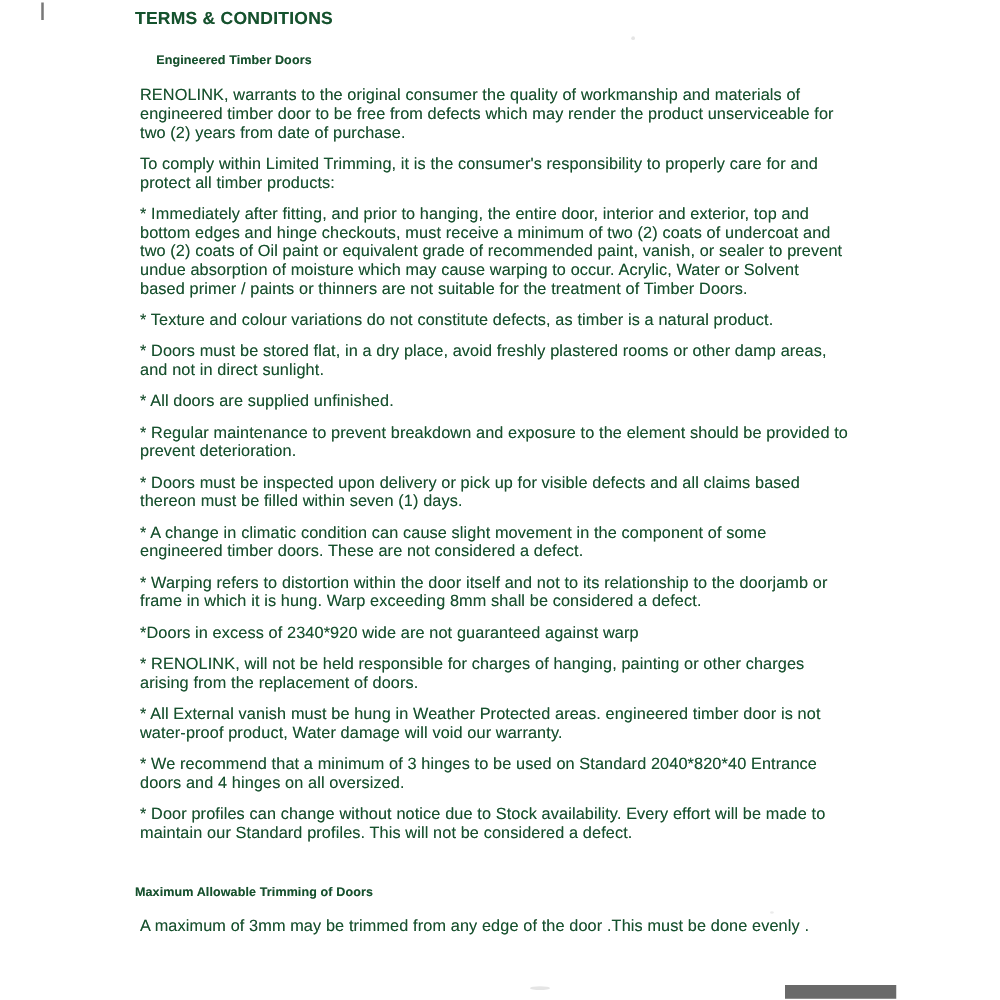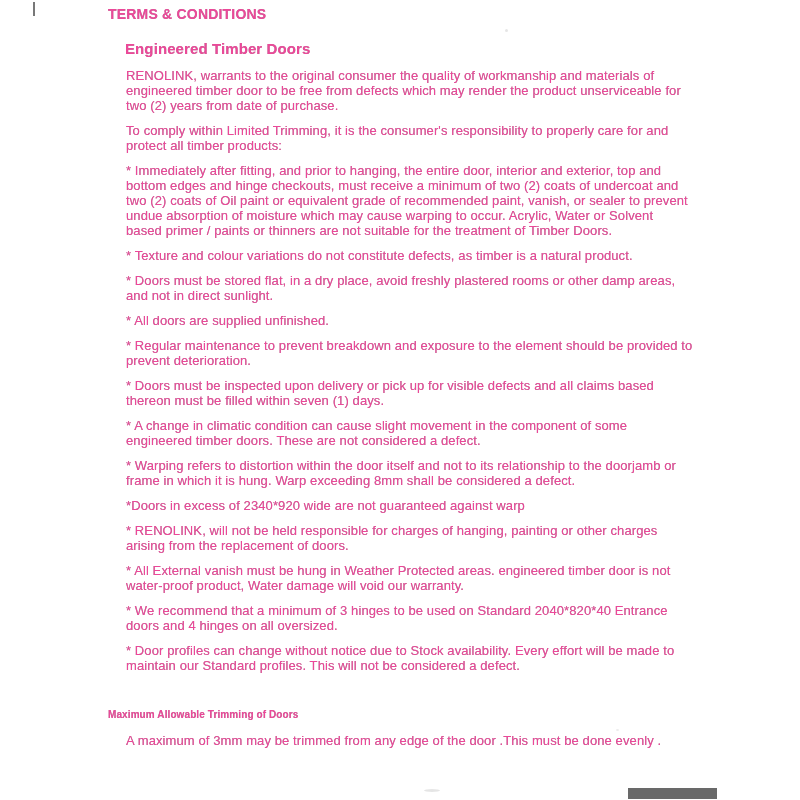--- a/index.html
+++ b/index.html
@@ -7,46 +7,46 @@
     padding: 0;
     background: #ffffff;
   }
   .page {
     position: relative;
     width: 800px;
     height: 800px;
     background: #ffffff;
     overflow: hidden;
     font-family: "Liberation Sans", "DejaVu Sans", sans-serif;
-    color: #ec4899;
+    color: #14532d;
   }
   .content {
     position: absolute;
     left: 108px;
     top: 7px;
     width: 620px;
     font-size: 13px;
     line-height: 15px;
     letter-spacing: 0.1px;
     text-shadow: 0 0 0.5px rgba(30,30,30,0.45);
   }
   .doc-title {
     font-size: 14px;
     font-weight: bold;
     margin: 0 0 19px 0;
     letter-spacing: 0.2px;
   }
   .doc-subtitle {
-    font-size: 15px;
+    font-size: 10px;
     font-weight: bold;
     margin: 0 0 12px 0;
     padding-left: 17px;
   }
   .para {
-    margin: 0 0 10px 18px;
+    margin: 0 0 10px 4px;
     white-space: pre-line;
   }
   .section2-heading {
     font-size: 10px;
     font-weight: bold;
     margin: 34px 0 11px 0;
   }
   
   .scan-tick {
     position: absolute;

